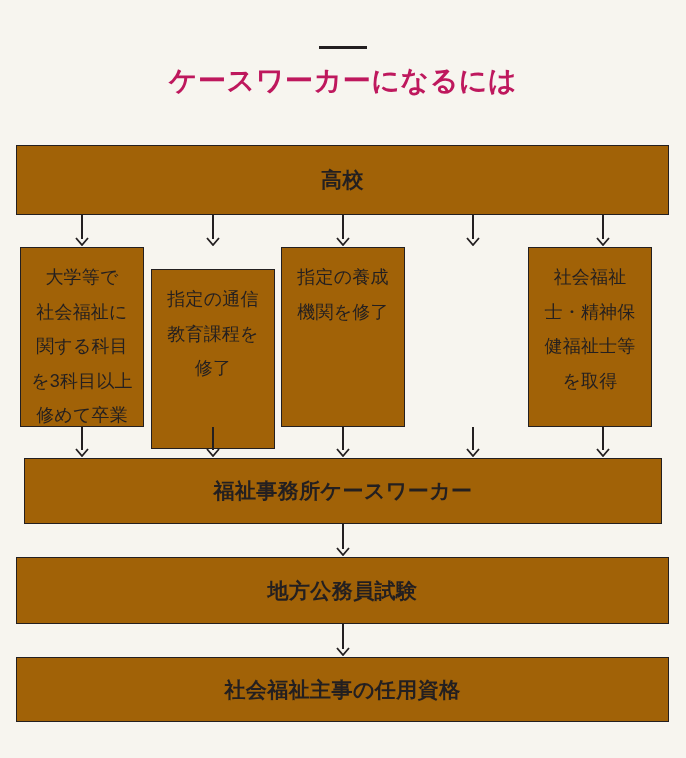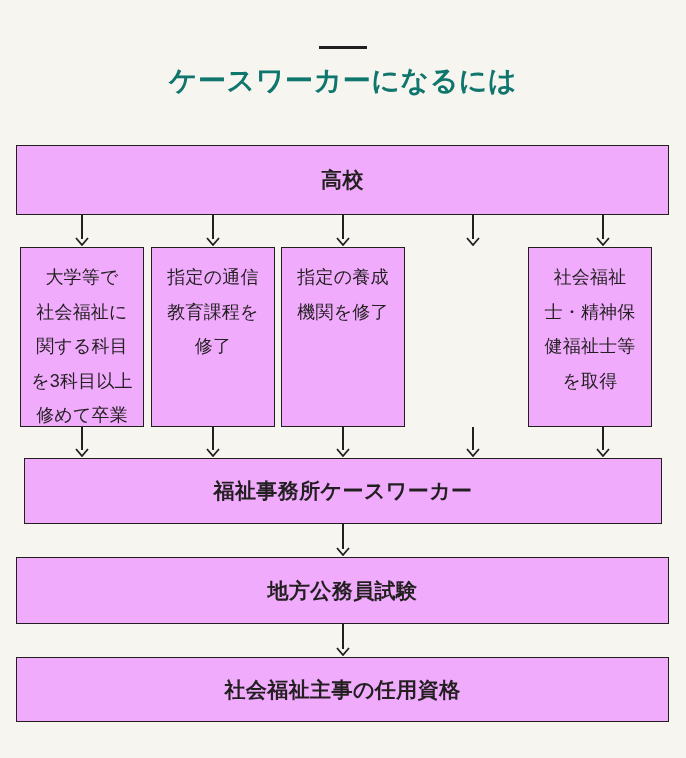--- a/index.html
+++ b/index.html
@@ -34,28 +34,28 @@
     height: 3px;
     background: #231f20;
     margin: 46px auto 0 auto;
   }
   .page-title {
     margin: 15px 0 0 0;
     font-size: 28px;
     font-weight: bold;
     letter-spacing: 0.02em;
     line-height: 1.2;
-    color: #0f766e;
+    color: #be185d;
     white-space: nowrap;
   }
 
   
   .node {
     position: absolute;
-    background: #f0abfc;
+    background: #a16207;
     border: 1.6px solid #231f20;
     box-sizing: border-box;
     display: flex;
     align-items: center;
     justify-content: center;
     text-align: center;
   }
   .node-wide .node-label {
     font-size: 21px;
     font-weight: bold;
@@ -86,21 +86,21 @@
     height: 70px;
   }
 
   
   .node-route {
     top: 247px;
     width: 124px;
     height: 180px;
   }
   .route-0 { left: 20px;  }
-  .route-1 { left: 151px; }
+  .route-1 { left: 151px; margin-top: 22px; }
   .route-2 { left: 281px; }
   .route-3 { left: 411px; }
   .route-4 { left: 528px; }
 
   
   .node-shuji {
     left: 24px;
     top: 458px;
     width: 638px;
     height: 66px;

